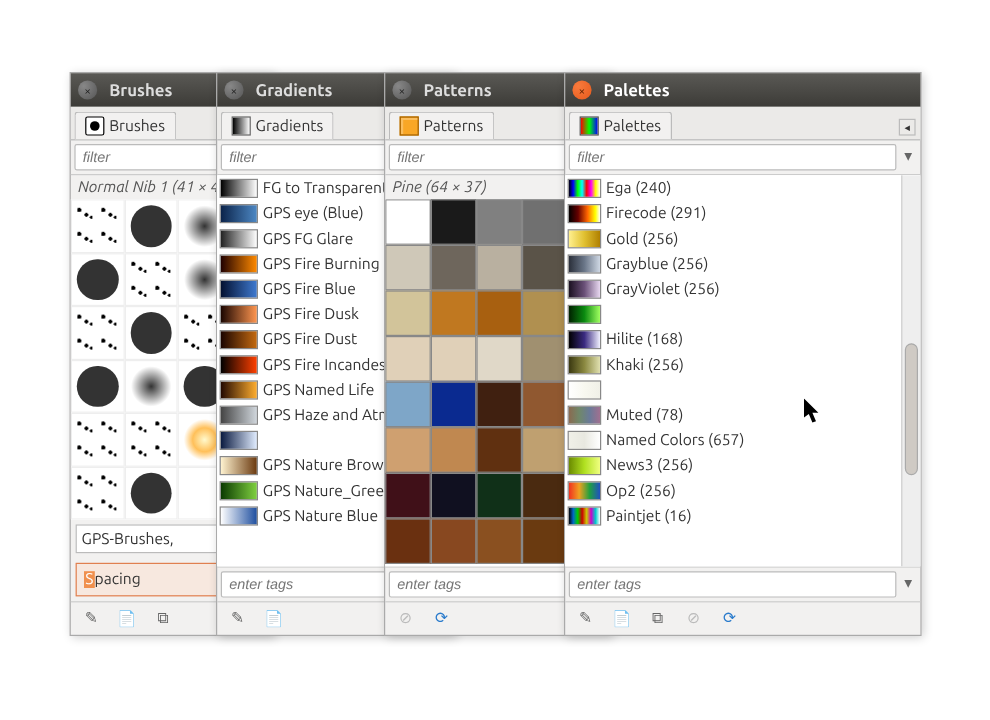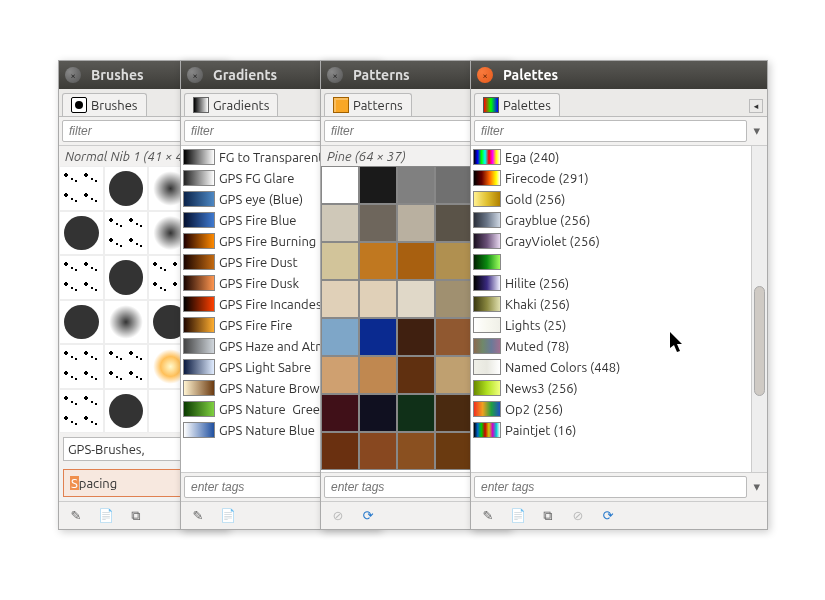--- a/index.html
+++ b/index.html
@@ -156,58 +156,57 @@
     <div class="filterbar">
       <input class="filter-input" placeholder="filter" style="">
     </div>
     <div class="content">
       <div class="scroll-area list" id="grad-list">
           <div class="list-row">
             <div class="grad-swatch" style="background: linear-gradient(90deg, rgb(0, 0, 0), transparent);"></div>
             <div class="list-label">FG to Transparent</div>
           </div>
           <div class="list-row">
+            <div class="grad-swatch" style="background: linear-gradient(90deg, rgb(11, 35, 74), rgb(77, 136, 196));"></div>
+            <div class="list-label">GPS eye (Blue)</div>
+          </div>
+          <div class="list-row">
             <div class="grad-swatch" style="background: linear-gradient(90deg, rgb(34, 34, 34), rgb(255, 255, 255));"></div>
             <div class="list-label">GPS FG Glare</div>
           </div>
           <div class="list-row">
-            <div class="grad-swatch" style="background: linear-gradient(90deg, rgb(11, 35, 74), rgb(77, 136, 196));"></div>
-            <div class="list-label">GPS eye (Blue)</div>
+            <div class="grad-swatch" style="background: linear-gradient(90deg, rgb(32, 0, 0), rgb(255, 138, 0));"></div>
+            <div class="list-label">GPS Fire Burning</div>
           </div>
           <div class="list-row">
             <div class="grad-swatch" style="background: linear-gradient(90deg, rgb(3, 16, 48), rgb(63, 122, 208));"></div>
             <div class="list-label">GPS Fire Blue</div>
           </div>
           <div class="list-row">
-            <div class="grad-swatch" style="background: linear-gradient(90deg, rgb(32, 0, 0), rgb(255, 138, 0));"></div>
-            <div class="list-label">GPS Fire Burning</div>
+            <div class="grad-swatch" style="background: linear-gradient(90deg, rgb(26, 5, 0), rgb(255, 150, 80));"></div>
+            <div class="list-label">GPS Fire Dusk</div>
           </div>
           <div class="list-row">
             <div class="grad-swatch" style="background: linear-gradient(90deg, rgb(26, 4, 0), rgb(196, 106, 16));"></div>
             <div class="list-label">GPS Fire Dust</div>
           </div>
           <div class="list-row">
-            <div class="grad-swatch" style="background: linear-gradient(90deg, rgb(26, 5, 0), rgb(255, 150, 80));"></div>
-            <div class="list-label">GPS Fire Dusk</div>
-          </div>
-          <div class="list-row">
             <div class="grad-swatch" style="background: linear-gradient(90deg, rgb(0, 0, 0), rgb(255, 64, 0));"></div>
             <div class="list-label">GPS Fire Incandescent</div>
           </div>
           <div class="list-row">
             <div class="grad-swatch" style="background: linear-gradient(90deg, rgb(34, 8, 0), rgb(255, 174, 48));"></div>
-            <div class="list-label">GPS Fire Fire</div>
+            <div class="list-label">GPS Named Life</div>
           </div>
           <div class="list-row">
             <div class="grad-swatch" style="background: linear-gradient(90deg, rgb(68, 68, 68), rgb(208, 214, 220));"></div>
             <div class="list-label">GPS Haze and Atmosphere</div>
           </div>
           <div class="list-row">
             <div class="grad-swatch" style="background: linear-gradient(90deg, rgb(10, 26, 64), rgb(224, 236, 255));"></div>
-            <div class="list-label">GPS Light Sabre</div>
           </div>
           <div class="list-row">
             <div class="grad-swatch" style="background: linear-gradient(90deg, rgb(255, 243, 208), rgb(107, 58, 16));"></div>
             <div class="list-label">GPS Nature Browns</div>
           </div>
           <div class="list-row">
             <div class="grad-swatch" style="background: linear-gradient(90deg, rgb(10, 58, 0), rgb(127, 208, 64));"></div>
             <div class="list-label">GPS Nature_Greens</div>
           </div>
           <div class="list-row">
@@ -322,37 +321,36 @@
           </div>
           <div class="list-row">
             <div class="pal-swatch" style="background: linear-gradient(90deg, rgb(26, 16, 32), rgb(106, 80, 120), rgb(232, 216, 240));"></div>
             <div class="list-label">GrayViolet (256)</div>
           </div>
           <div class="list-row">
             <div class="pal-swatch" style="background: linear-gradient(90deg, rgb(0, 32, 0), rgb(10, 138, 16), rgb(160, 255, 96));"></div>
           </div>
           <div class="list-row">
             <div class="pal-swatch" style="background: linear-gradient(90deg, rgb(0, 0, 0), rgb(58, 42, 128), rgb(240, 240, 255));"></div>
-            <div class="list-label">Hilite (256)</div>
+            <div class="list-label">Hilite (168)</div>
           </div>
           <div class="list-row">
             <div class="pal-swatch" style="background: linear-gradient(90deg, rgb(58, 56, 16), rgb(138, 136, 64), rgb(224, 224, 176));"></div>
             <div class="list-label">Khaki (256)</div>
           </div>
           <div class="list-row">
             <div class="pal-swatch" style="background: linear-gradient(90deg, rgb(255, 255, 255), rgb(248, 248, 240), rgb(240, 240, 232));"></div>
-            <div class="list-label">Lights (25)</div>
           </div>
           <div class="list-row">
             <div class="pal-swatch" style="background: linear-gradient(90deg, rgb(138, 106, 80), rgb(112, 136, 106), rgb(106, 122, 152), rgb(160, 112, 144));"></div>
             <div class="list-label">Muted (78)</div>
           </div>
           <div class="list-row">
             <div class="pal-swatch" style="background: linear-gradient(90deg, rgb(240, 240, 232), rgb(232, 232, 224), rgb(255, 255, 255));"></div>
-            <div class="list-label">Named Colors (448)</div>
+            <div class="list-label">Named Colors (657)</div>
           </div>
           <div class="list-row">
             <div class="pal-swatch" style="background: linear-gradient(90deg, rgb(106, 138, 0), rgb(176, 224, 32), rgb(240, 255, 128));"></div>
             <div class="list-label">News3 (256)</div>
           </div>
           <div class="list-row">
             <div class="pal-swatch" style="background: linear-gradient(90deg, rgb(240, 48, 32), rgb(240, 160, 32), rgb(32, 160, 64), rgb(32, 80, 192));"></div>
             <div class="list-label">Op2 (256)</div>
           </div>
           <div class="list-row">

